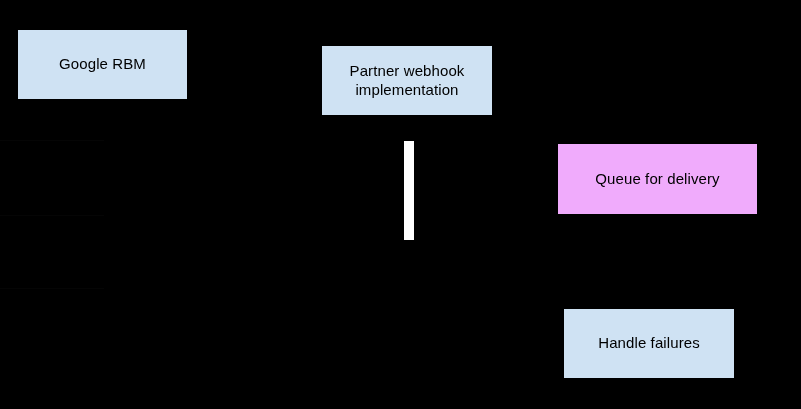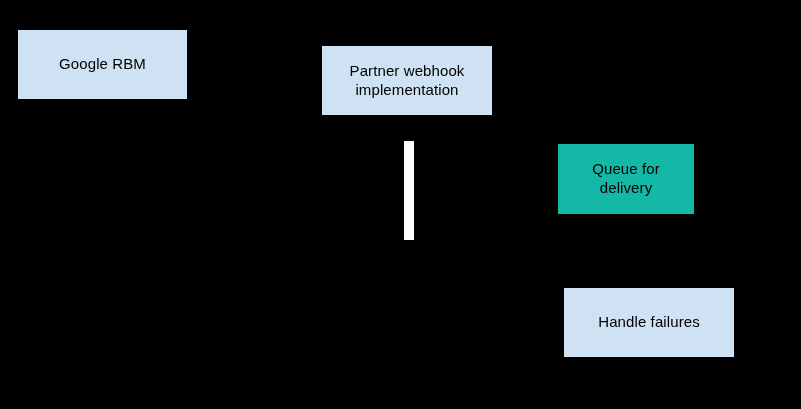--- a/index.html
+++ b/index.html
@@ -56,21 +56,21 @@
     <span class="node-label">Google RBM</span>
   </div>
 
   <div class="node" style="left:322px; top:46px; width:170px; height:69px; background:#cfe2f3;">
     <span class="node-label">Partner webhook
 implementation</span>
   </div>
 
   <div class="connector-bar" style="left:404px; top:141px; width:10px; height:99px;"></div>
 
-  <div class="node" style="left:558px; top:144px; width:136px; height:70px; background:#14b8a6;">
+  <div class="node" style="left:558px; top:144px; width:199px; height:70px; background:#f0abfc;">
     <span class="node-label">Queue for delivery</span>
   </div>
 
-  <div class="node" style="left:564px; top:288px; width:170px; height:69px; background:#cfe2f3;">
+  <div class="node" style="left:564px; top:309px; width:170px; height:69px; background:#cfe2f3;">
     <span class="node-label">Handle failures</span>
   </div>
 
 </div>
 
 </body></html>

